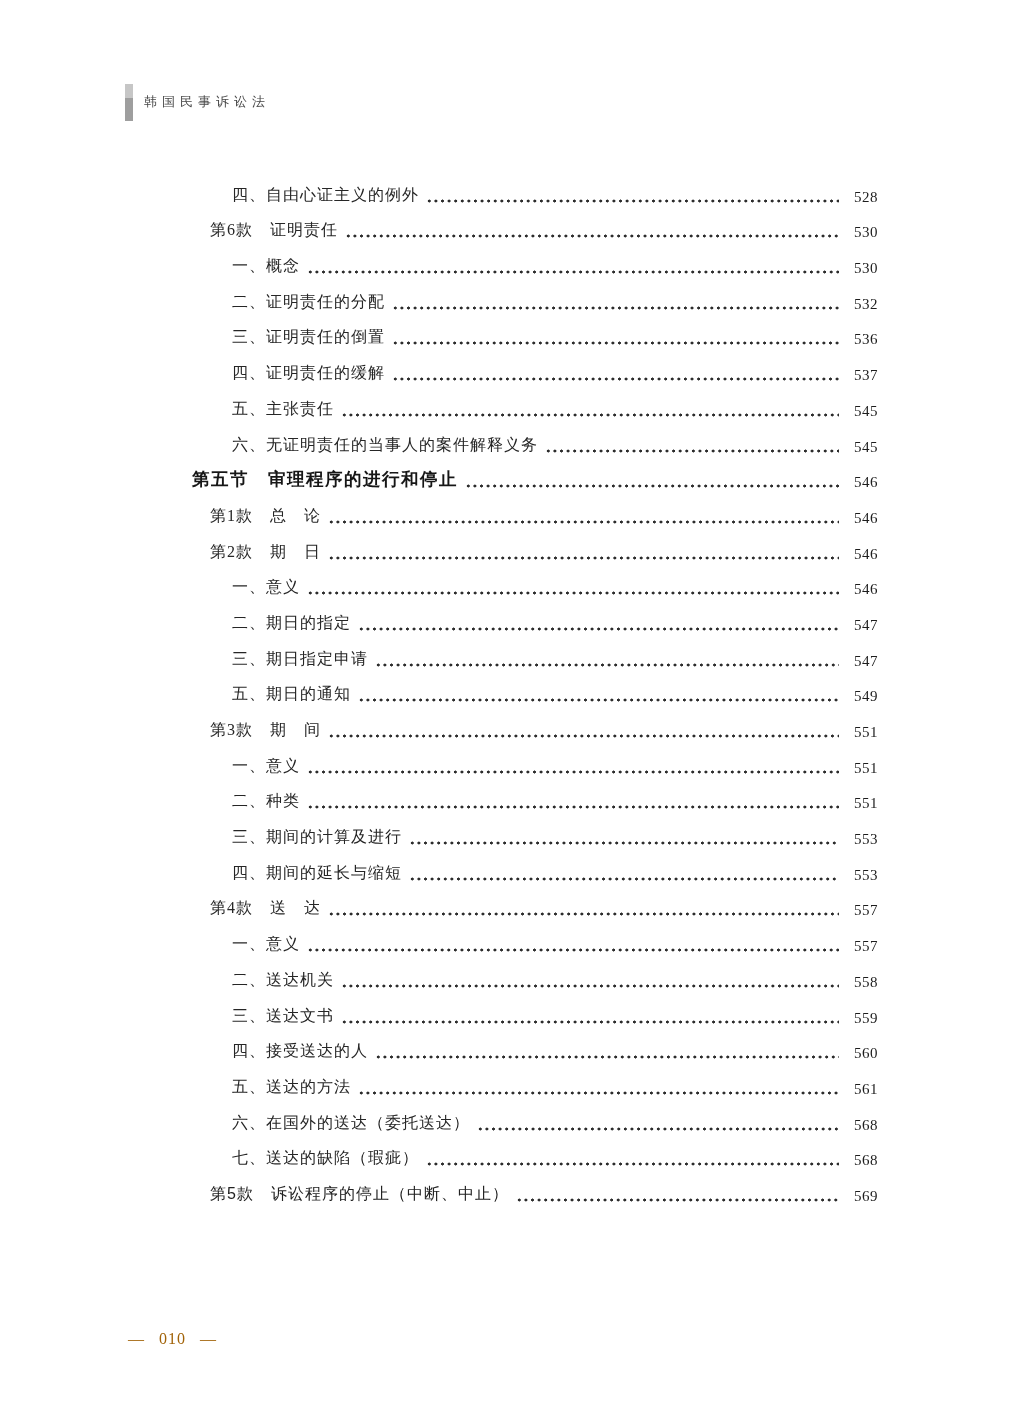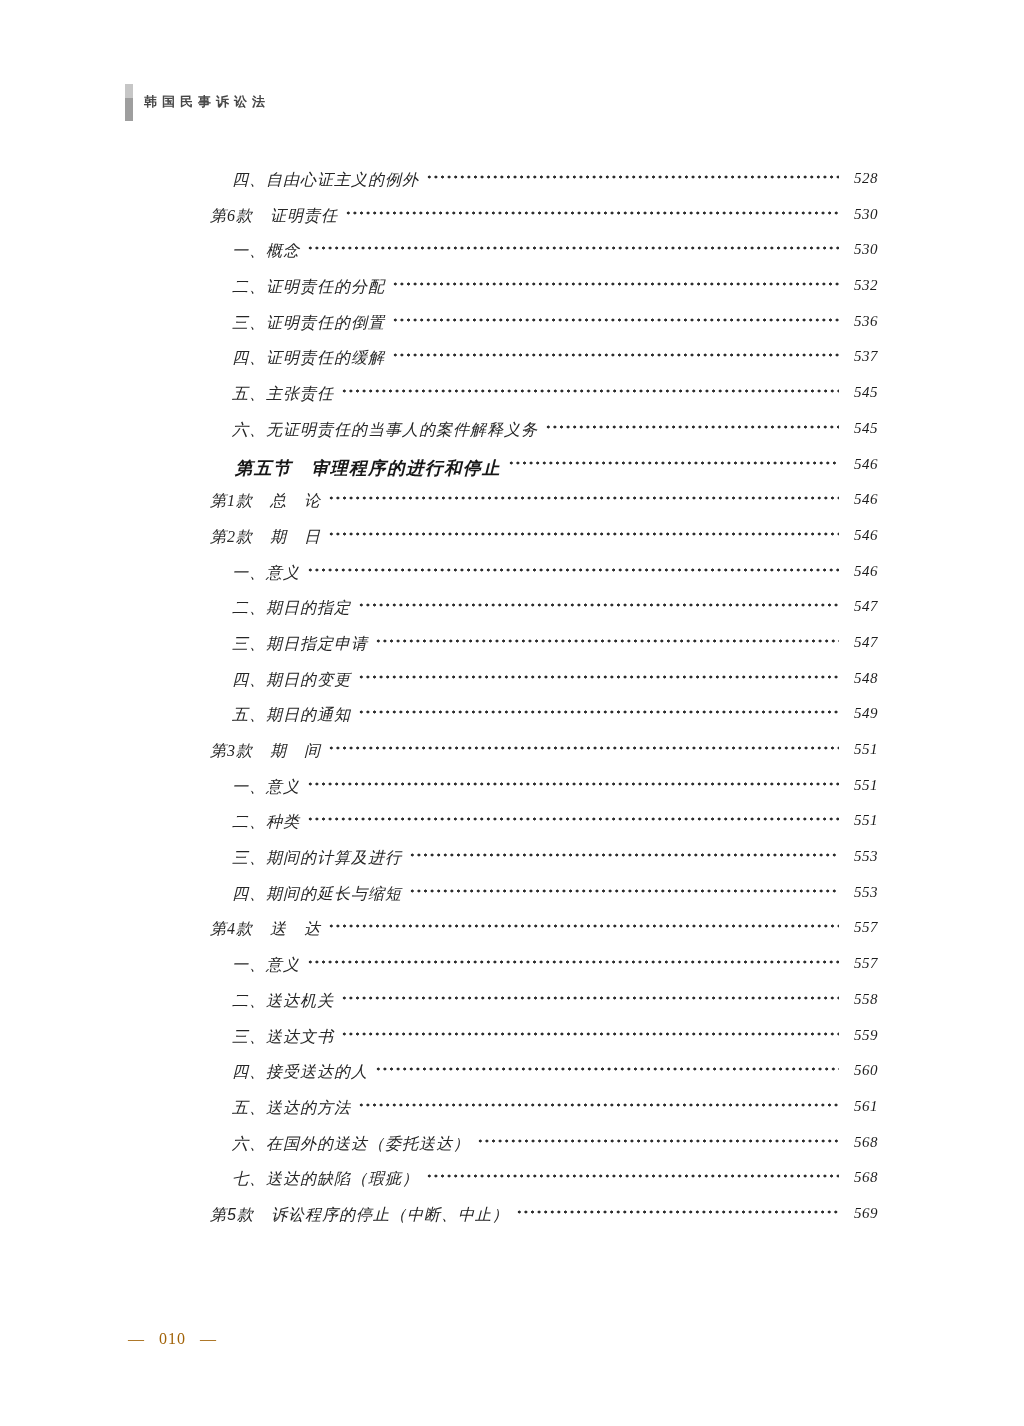--- a/index.html
+++ b/index.html
@@ -8,42 +8,42 @@
     background:var(--page_bg,#ffffff);
     color:var(--ink,#262626);
     font-family:"Liberation Serif",serif;
   }
   
   .header-bar{position:absolute;left:125px;top:84px;width:8px;height:37px;}
   .header-bar .seg-top{height:14px;background:var(--bar_top,#c6c6c6);}
   .header-bar .seg-bottom{height:23px;background:var(--bar_bottom,#9e9e9e);}
   .header-title{
     position:absolute;left:144px;top:93px;
-    font-size:13px;letter-spacing:5px;color:#474747;font-weight:bold;
+    font-size:13px;letter-spacing:5px;color:#474747;
   }
   
   .toc{position:absolute;left:192px;top:170px;width:686px;}
-  .row{display:flex;align-items:flex-start;height:35.7px;font-size:16px;letter-spacing:1px;font-style:italic;}
+  .row{display:flex;align-items:flex-end;height:35.7px;font-size:16px;letter-spacing:1px;}
   .row .title{white-space:nowrap;flex:0 0 auto;}
   .row .leader{
     flex:1 1 auto;height:10px;margin:2px 5px 0 7px;
     background-image:radial-gradient(circle,var(--dot,#2c2c2c) 1.35px,rgba(0,0,0,0) 1.7px);
     background-size:6.6px 10px;background-repeat:repeat-x;background-position:left center;
   }
   .row .pg{
     flex:0 0 auto;min-width:34px;text-align:right;
     font-size:15px;letter-spacing:0.5px;
     font-family:"Liberation Serif",serif;font-weight:400;color:#1d1d1d;
   }
   .lvl-item{padding-left:40px;}
   .lvl-clause{padding-left:18px;}
   .lvl-section{
     padding-left:0;
     font-family:"Liberation Sans",sans-serif;
-    font-weight:700;font-size:17.5px;color:#161616;letter-spacing:1.5px;margin-left:43px;
+    font-weight:700;font-size:17.5px;color:#161616;letter-spacing:1.5px;
   }
   .alt-font{
     font-family:"Liberation Sans",sans-serif;
     font-weight:400;color:#222222;
   }
   
   .footer{
     position:absolute;left:128px;top:1330px;
     font-size:16px;color:#a16207;word-spacing:9px;letter-spacing:1px;
   }
@@ -135,25 +135,20 @@
     <span class="leader"></span>
     <span class="pg">547</span>
   </div>
 
   <div class="row lvl-item">
     <span class="title">三、期日指定申请</span>
     <span class="leader"></span>
     <span class="pg">547</span>
   </div>
 
-  <div class="row lvl-item">
-    <span class="title">四、期日的变更</span>
-    <span class="leader"></span>
-    <span class="pg">548</span>
-  </div>
 
   <div class="row lvl-item">
     <span class="title">五、期日的通知</span>
     <span class="leader"></span>
     <span class="pg">549</span>
   </div>
 
 
   <div class="row lvl-clause">
     <span class="title">第3款　期　间</span>

